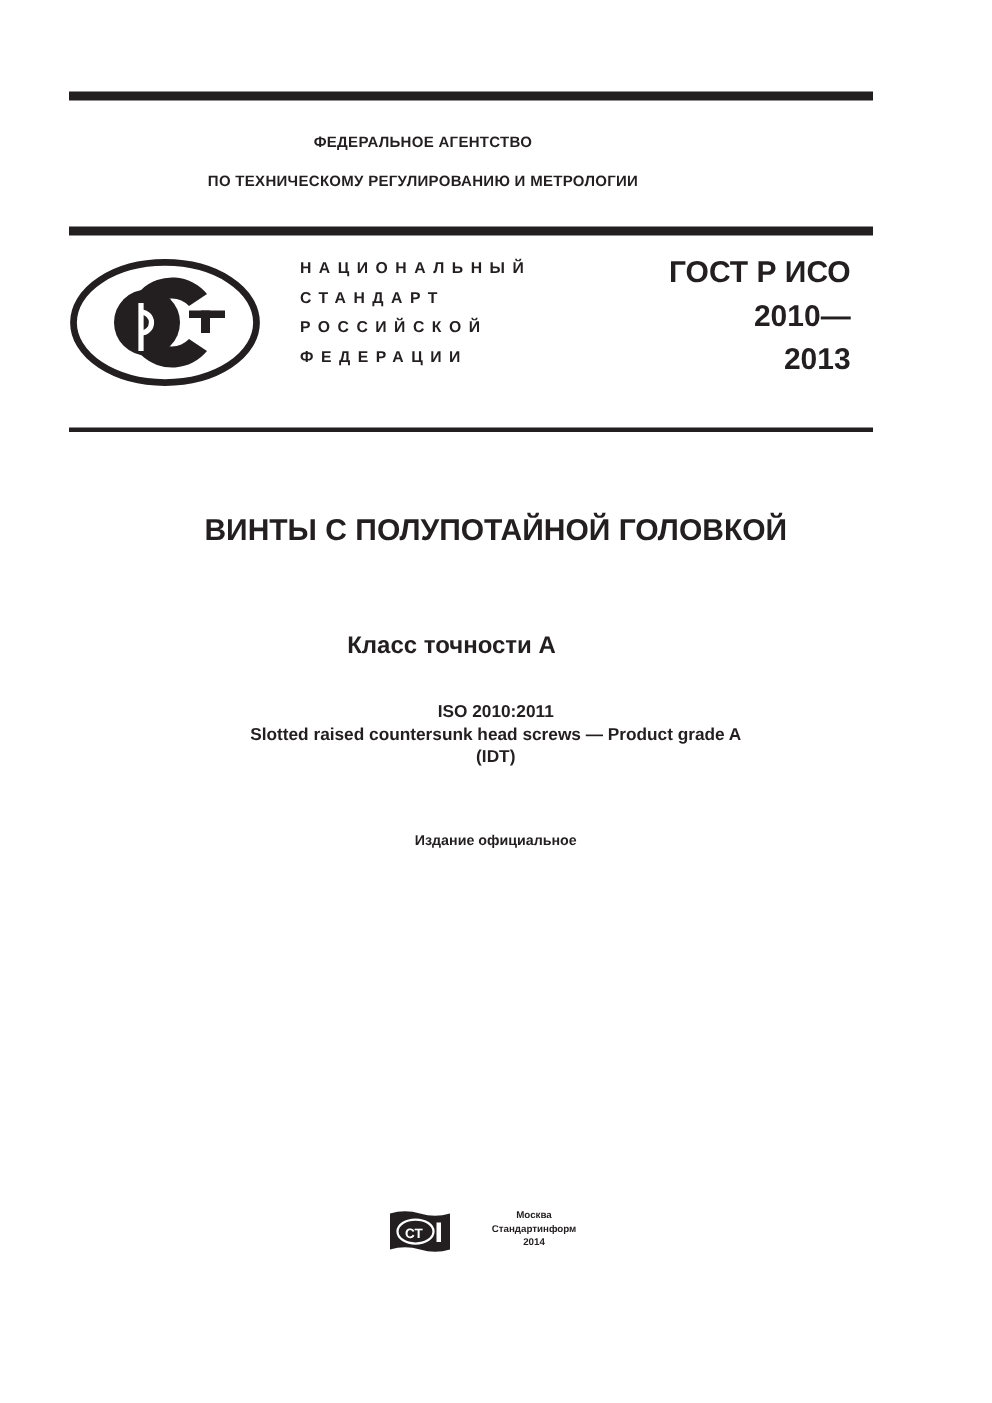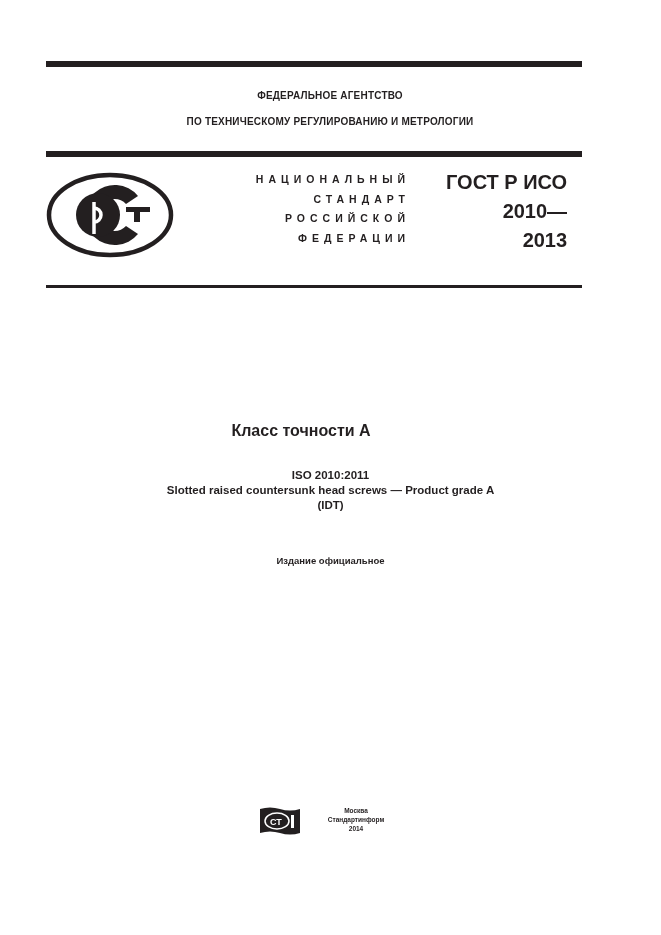--- a/index.html
+++ b/index.html
@@ -1,22 +1,22 @@
 <!DOCTYPE html>
 <html><head>
 <meta charset="utf-8">
 <style>
   html, body { margin:0; padding:0; }
   body { width:661px; height:935px; background:#ffffff; position:relative; overflow:hidden;
          font-family:"Liberation Sans", sans-serif; color:#231f20; }
   .rule { position:absolute; left:46px; width:536px; background:#231f20; }
   .abs { position:absolute;text-align:right; }
   .center { text-align:center; }
-  .agency { left:0; width:564px; font-weight:bold; font-size:10px; letter-spacing:0.2px;margin-left:48px; }
-  .natstd { left:200px; width:210px; font-weight:bold; font-size:10.5px; letter-spacing:5px; text-align:right; line-height:19.5px; }
+  .agency { left:0; width:564px; font-weight:bold; font-size:10px; letter-spacing:0.2px; }
+  .natstd { left:200px; width:210px; font-weight:bold; font-size:10.5px; letter-spacing:5px; text-align:left; line-height:19.5px; }
   .gost { left:446px; font-weight:bold; font-size:20px; line-height:29px; }
   .title { left:0; width:661px; font-weight:bold; font-size:20px; line-height:26px; }
   .subtitle { left:0; width:602px; font-weight:bold; font-size:16px; }
   .iso { left:0; width:661px; font-weight:bold; font-size:11.5px; line-height:15px; }
   .edition { left:0; width:661px; font-weight:bold; font-size:9.5px; }
   .pub { left:316px; width:80px; font-weight:bold; font-size:6.5px; line-height:9px; text-align:center; }
 </style>
 </head>
 <body>
 
@@ -48,20 +48,21 @@
 
 <div class="abs gost" style="top:168px;">
   <div>ГОСТ Р ИСО</div>
   <div>2010—</div>
   <div>2013</div>
 </div>
 
 <div class="rule" style="top:285px;height:3px;"></div>
 
 <div class="abs title center" style="top:341px;">
+  <div>ВИНТЫ С ПОЛУПОТАЙНОЙ ГОЛОВКОЙ</div>
 </div>
 
 <div class="abs subtitle center" style="top:422px;">Класс точности А</div>
 
 <div class="abs iso center" style="top:468px;">
   <div>ISO 2010:2011</div>
   <div>Slotted raised countersunk head screws — Product grade A</div>
   <div>(IDT)</div>
 </div>
 

